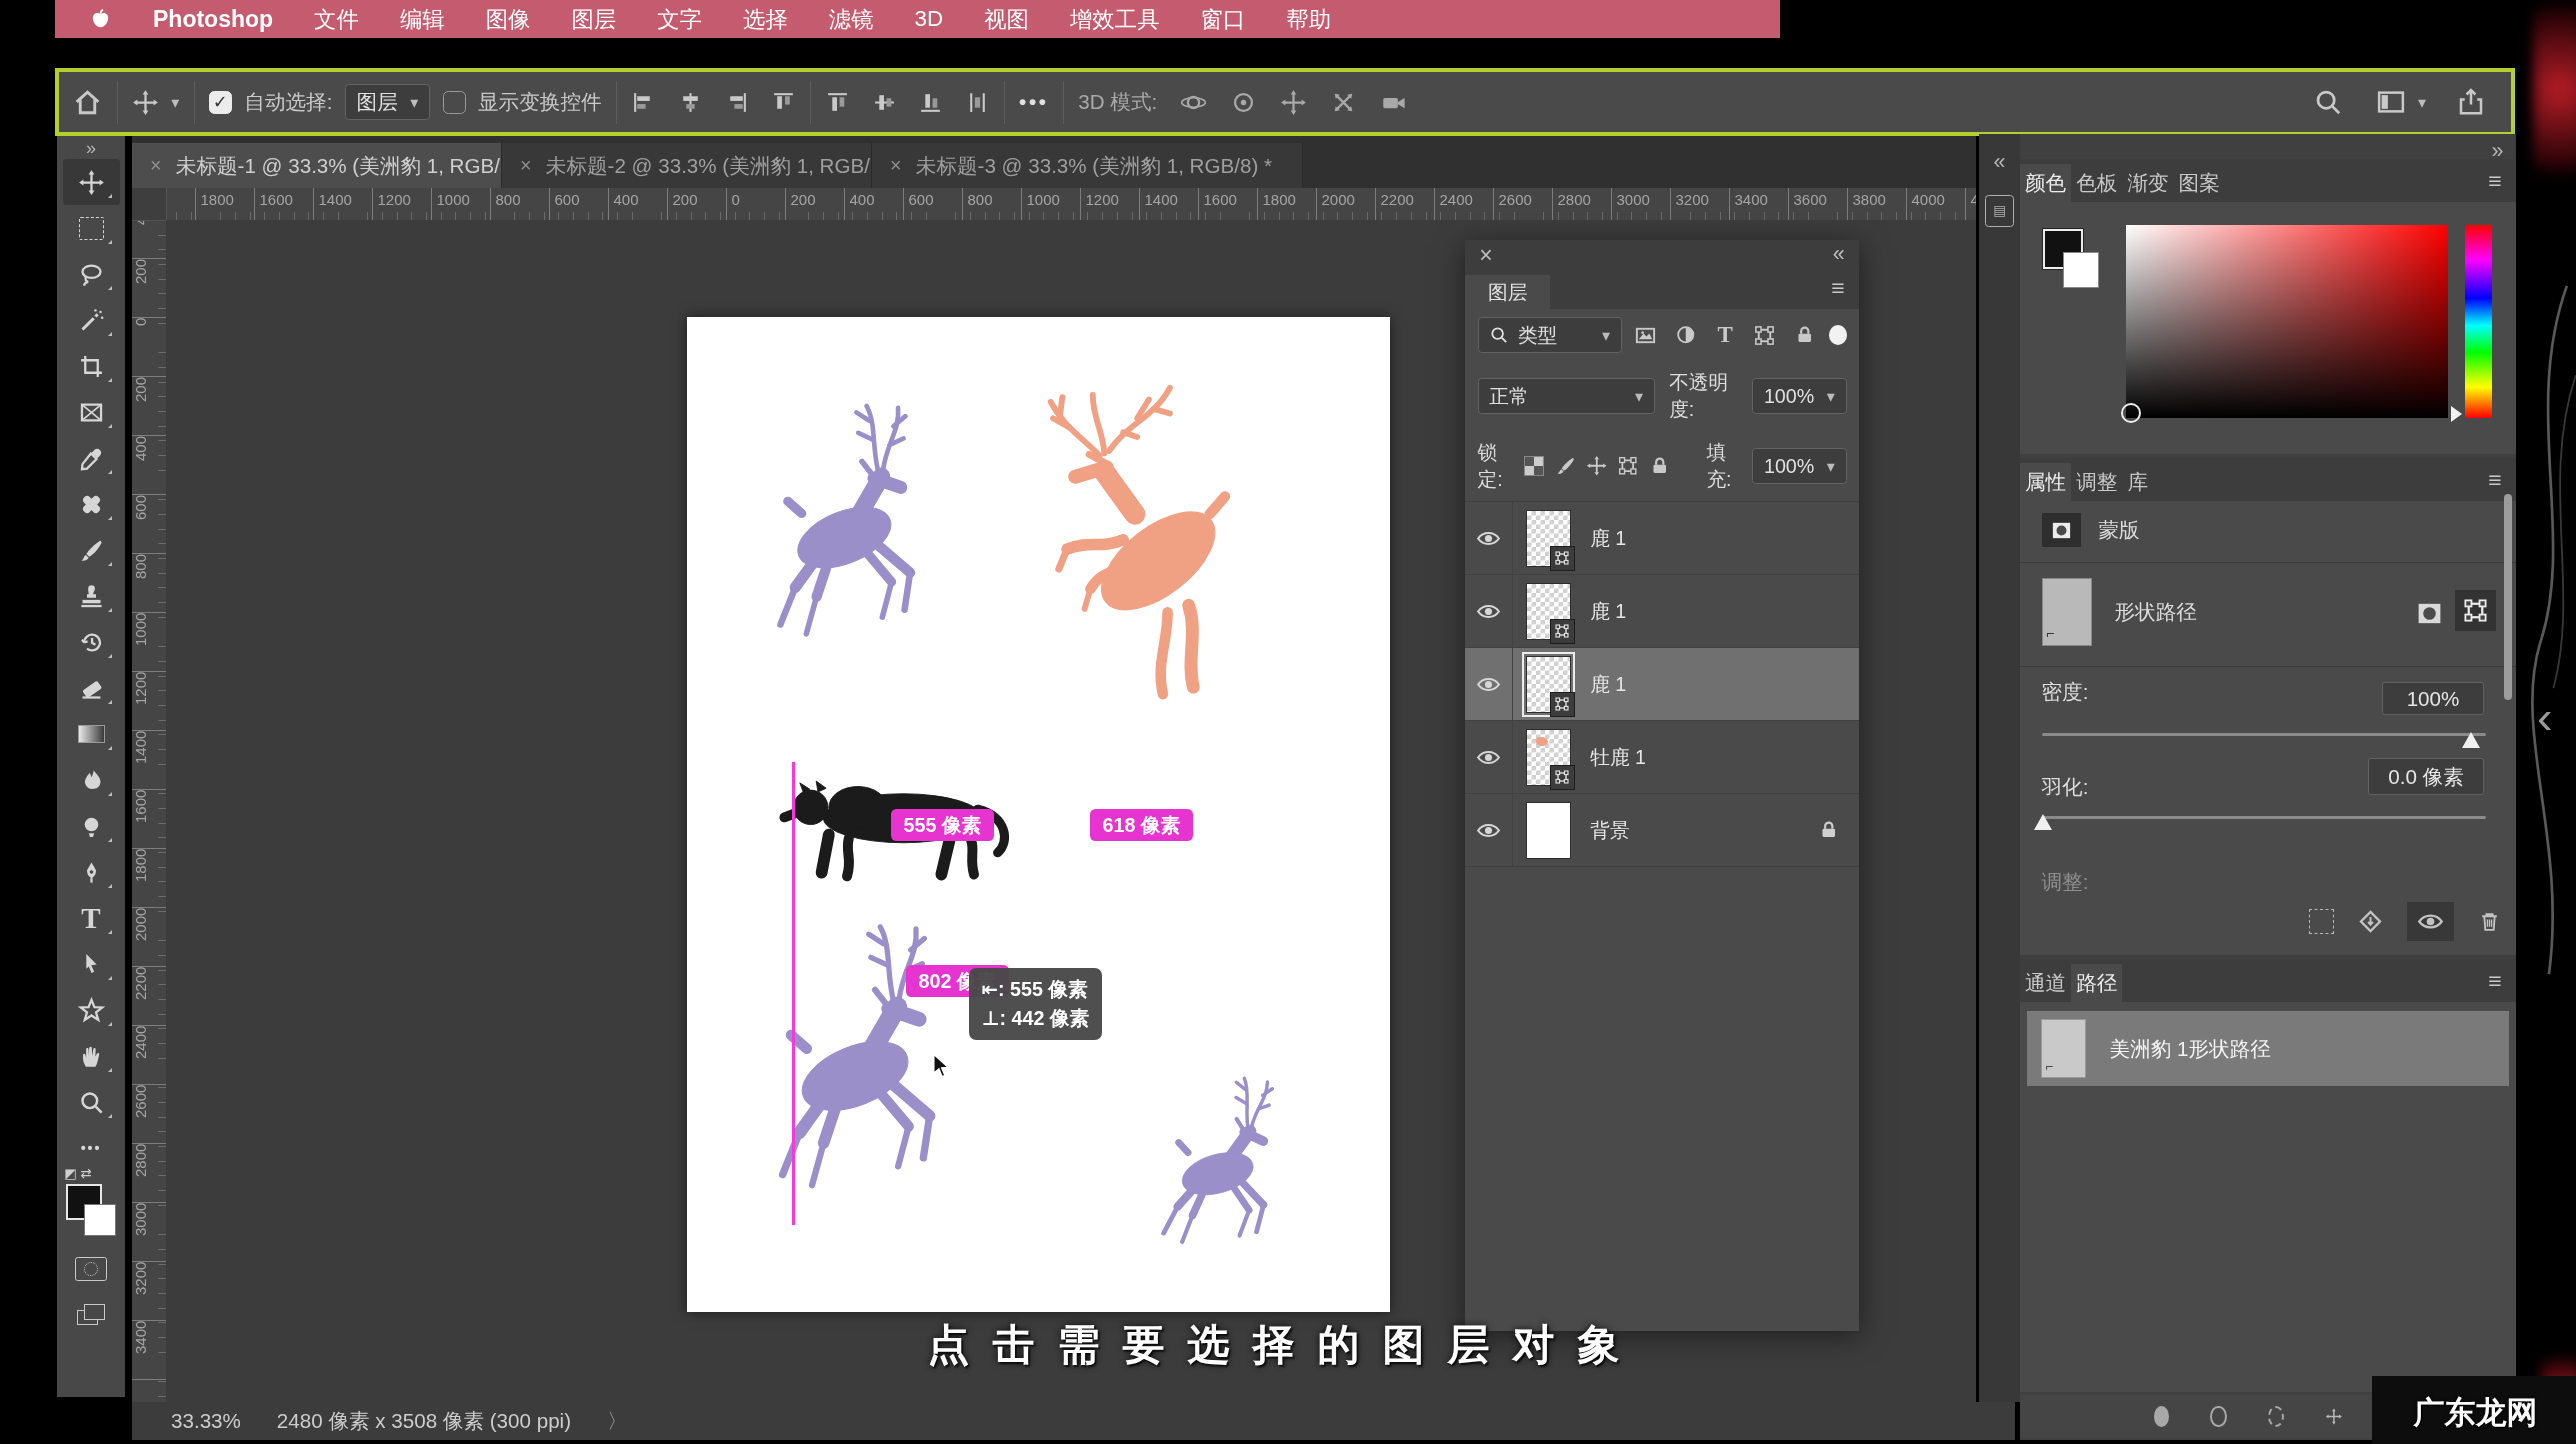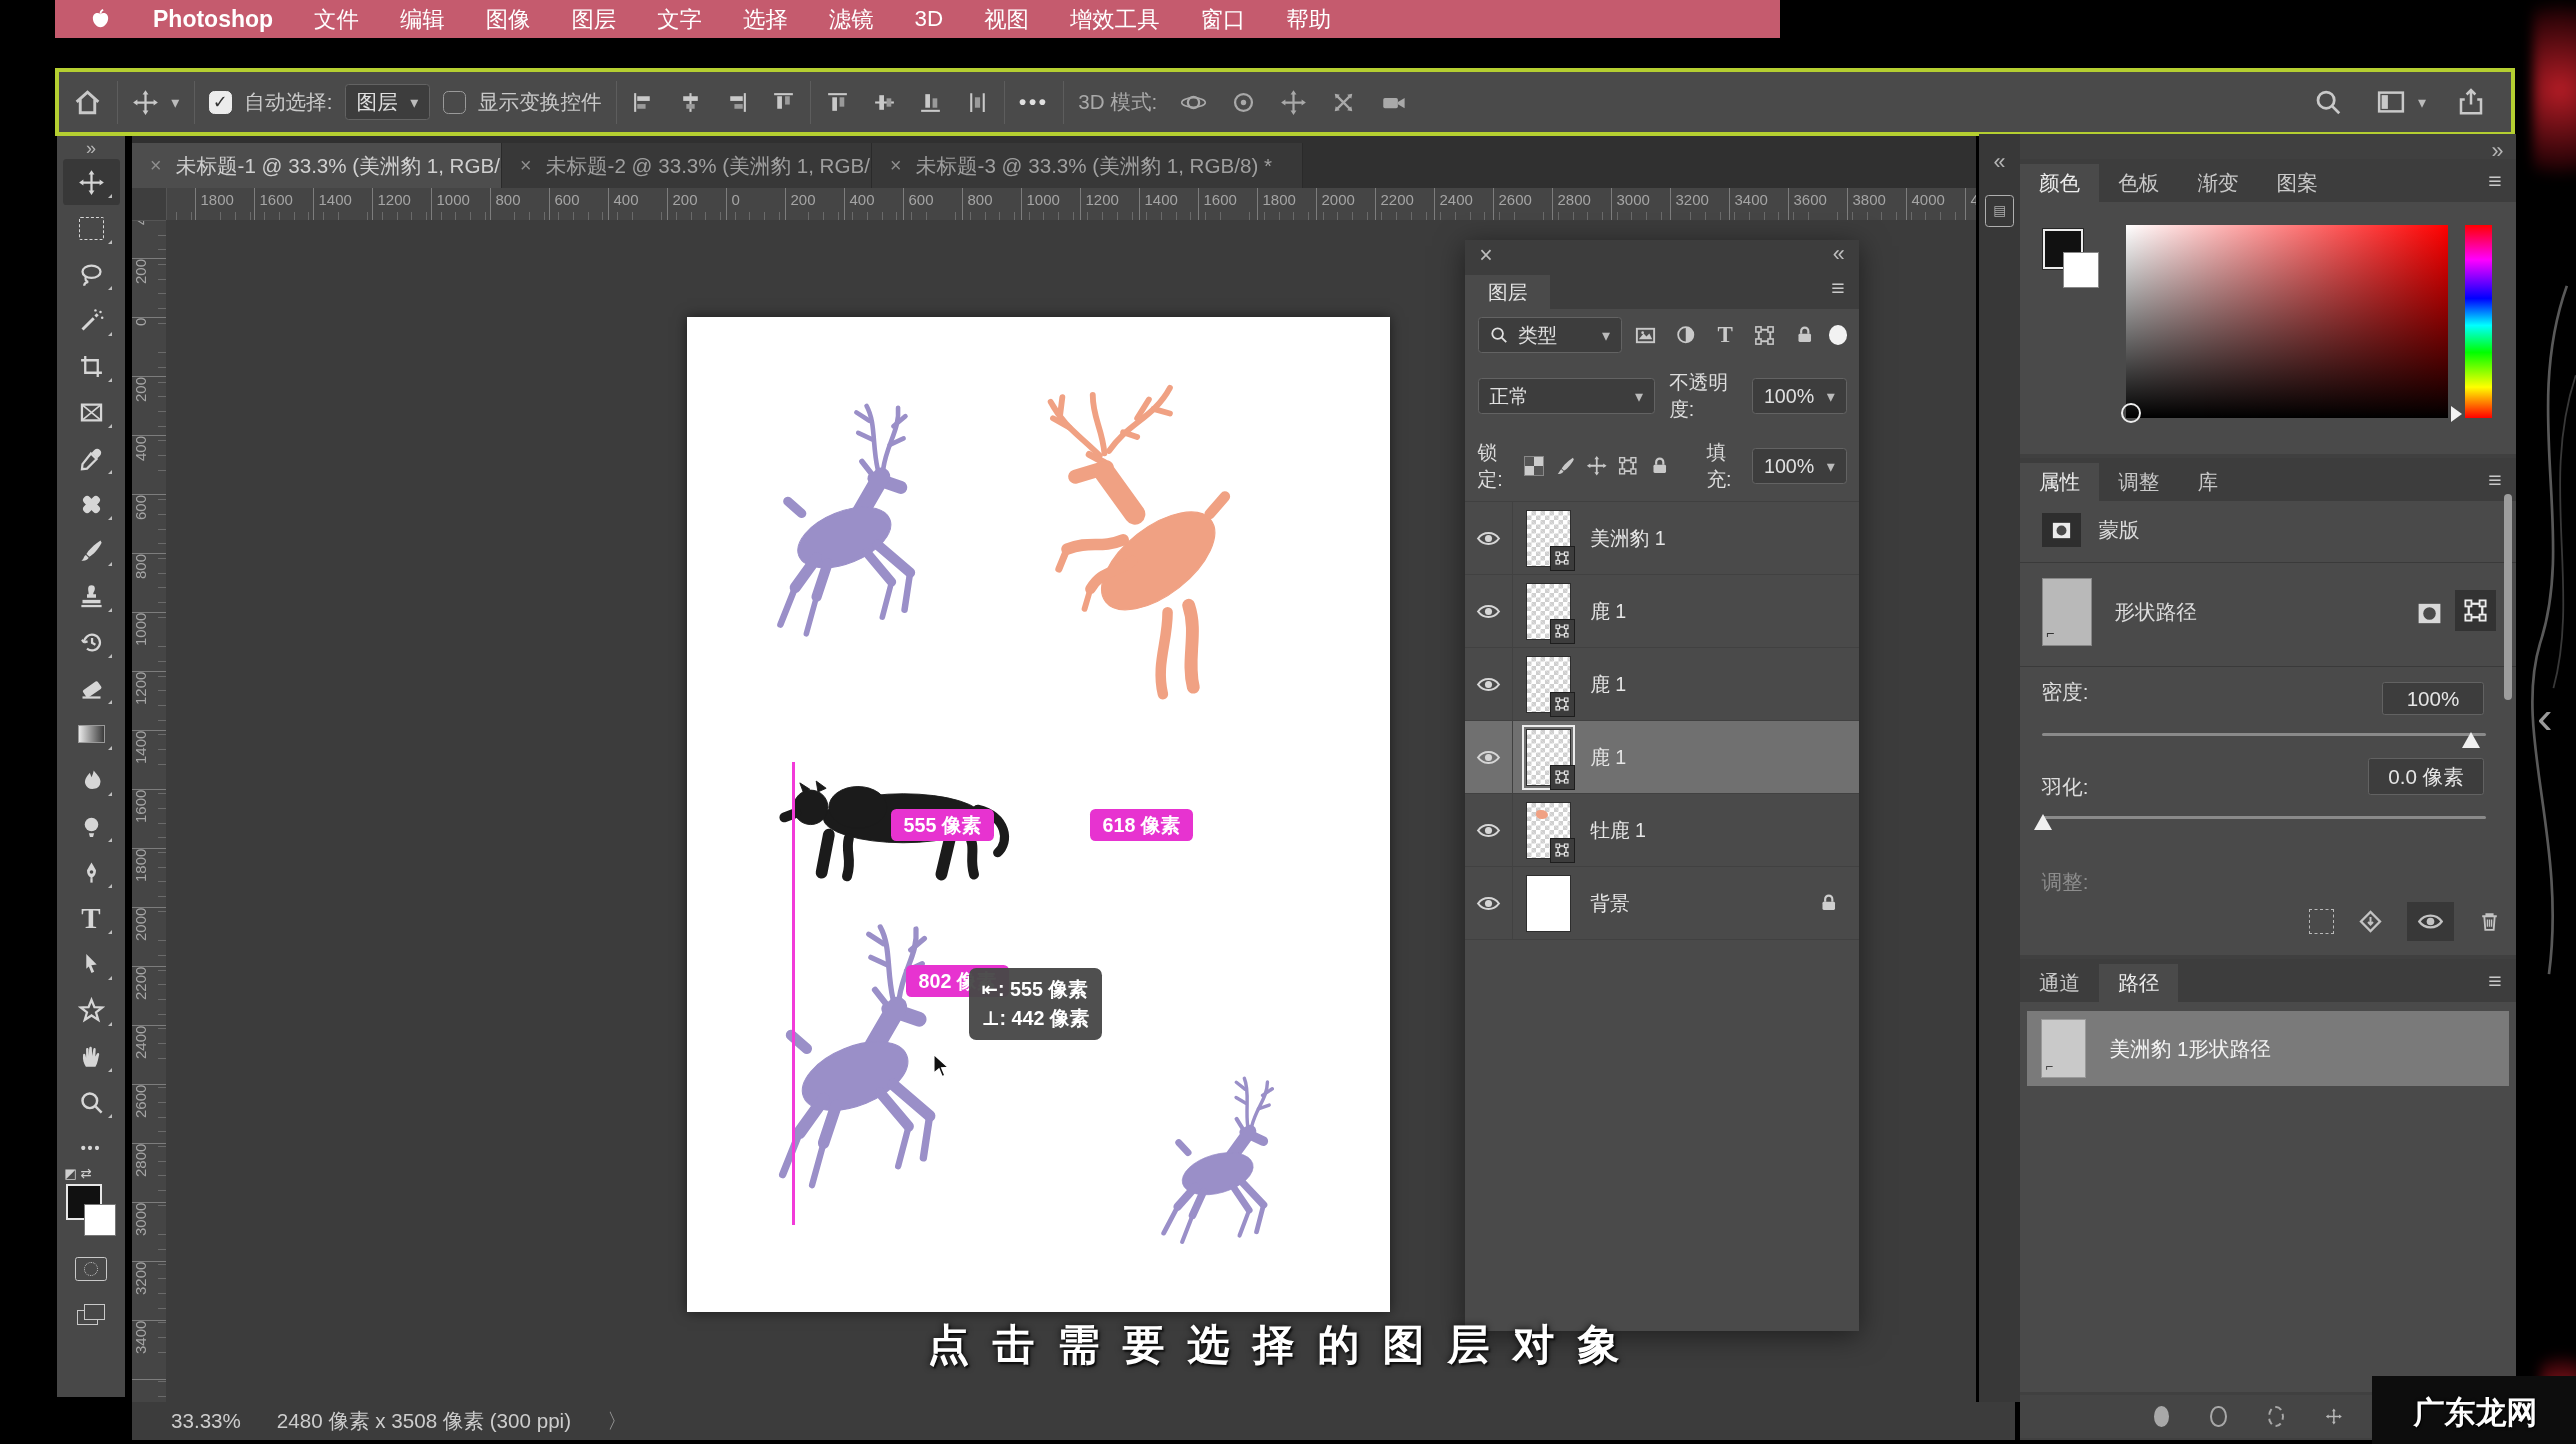--- a/index.html
+++ b/index.html
@@ -115,21 +115,21 @@
   .thumb.outlined{outline:2.7px solid #ececec;outline-offset:2.7px;}
   .lay-name{margin-left:19.7px;color:#e6e6e6;white-space:nowrap;}
   .lp-bottom{position:absolute;left:0;right:0;bottom:0;height:41px;border-top:0.9px solid #404040;
              display:flex;align-items:center;justify-content:space-evenly;padding:0 36px;color:#c3c3c3;}
 
   
   .dock{left:2020px;top:134px;width:496px;height:1306px;background:#404040;font-size:20.6px;}
   .dk-strip{left:1979px;top:134px;width:41px;height:1268px;background:#383838;color:#b5b5b5;text-align:center;}
   .panel{position:absolute;left:0;width:496px;background:#4a4a4a;}
   .ptabrow{height:43px;background:#3d3d3d;display:flex;align-items:flex-end;position:relative;}
-  .ptab{height:38px;padding:0 19px;display:flex;align-items:center;color:#c9c9c9;}
+  .ptab{height:38px;padding:0 5px;display:flex;align-items:center;color:#c9c9c9;}
   .ptab.on{background:#4a4a4a;color:#ececec;}
   .pmenu{position:absolute;right:14.3px;top:9px;color:#c9c9c9;font-size:23px;}
   .vbox{background:#3d3d3d;border:0.9px solid #626262;border-radius:2.7px;padding:3.6px 12.5px;color:#e6e6e6;}
   .slider-track{position:absolute;height:2.7px;background:#8a8a8a;border-radius:1.8px;}
   .sl-thumb{position:absolute;width:0;height:0;border-left:9.8px solid transparent;border-right:9.8px solid transparent;
             border-bottom:16px solid #f0f0f0;}
   .hr{position:absolute;left:0;width:496px;height:0.9px;background:#3a3a3a;}
   .dash-sq{width:23px;height:23px;border:1.8px dashed #b9b9b9;}
   .dock-bottom{left:2020px;top:1395px;width:496px;height:43px;background:#454545;display:flex;align-items:center;
                gap:41px;padding-left:134px;box-sizing:border-box;color:#b9b9b9;}
@@ -840,35 +840,20 @@
               <use href="#i-eye"></use>
             </svg>
           </span>
         <span class="thumb">
             <span class="badge">
               <svg class="ic" width="16" height="16" viewBox="0 0 18 18">
                 <use href="#i-frame"></use>
               </svg>
             </span>
           </span>
-        <span class="lay-name">美洲豹 1</span>
-      </div>
-      <div class="lay-row">
-        <span class="eye-cell">
-            <svg class="ic" width="25" height="25" viewBox="0 0 28 28">
-              <use href="#i-eye"></use>
-            </svg>
-          </span>
-        <span class="thumb">
-            <span class="badge">
-              <svg class="ic" width="16" height="16" viewBox="0 0 18 18">
-                <use href="#i-frame"></use>
-              </svg>
-            </span>
-          </span>
         <span class="lay-name">鹿 1</span>
       </div>
       <div class="lay-row">
         <span class="eye-cell">
             <svg class="ic" width="25" height="25" viewBox="0 0 28 28">
               <use href="#i-eye"></use>
             </svg>
           </span>
         <span class="thumb">
             <span class="badge">

